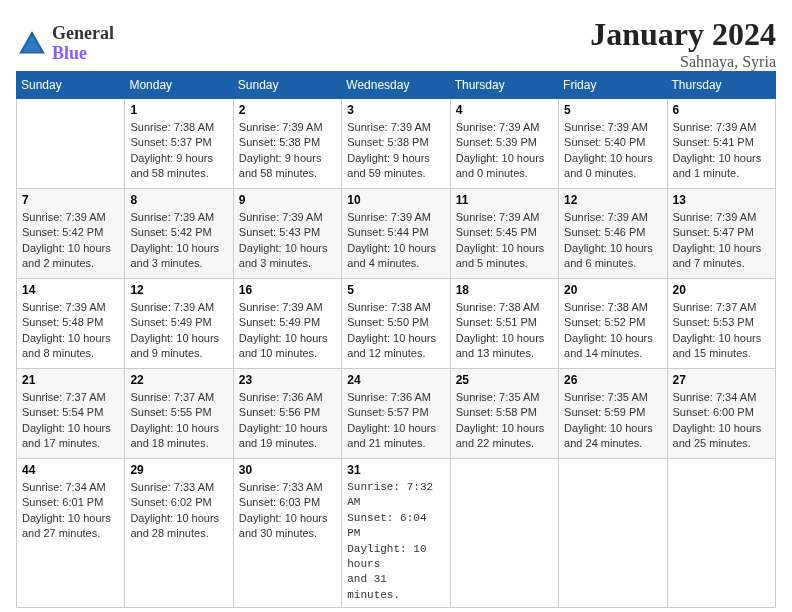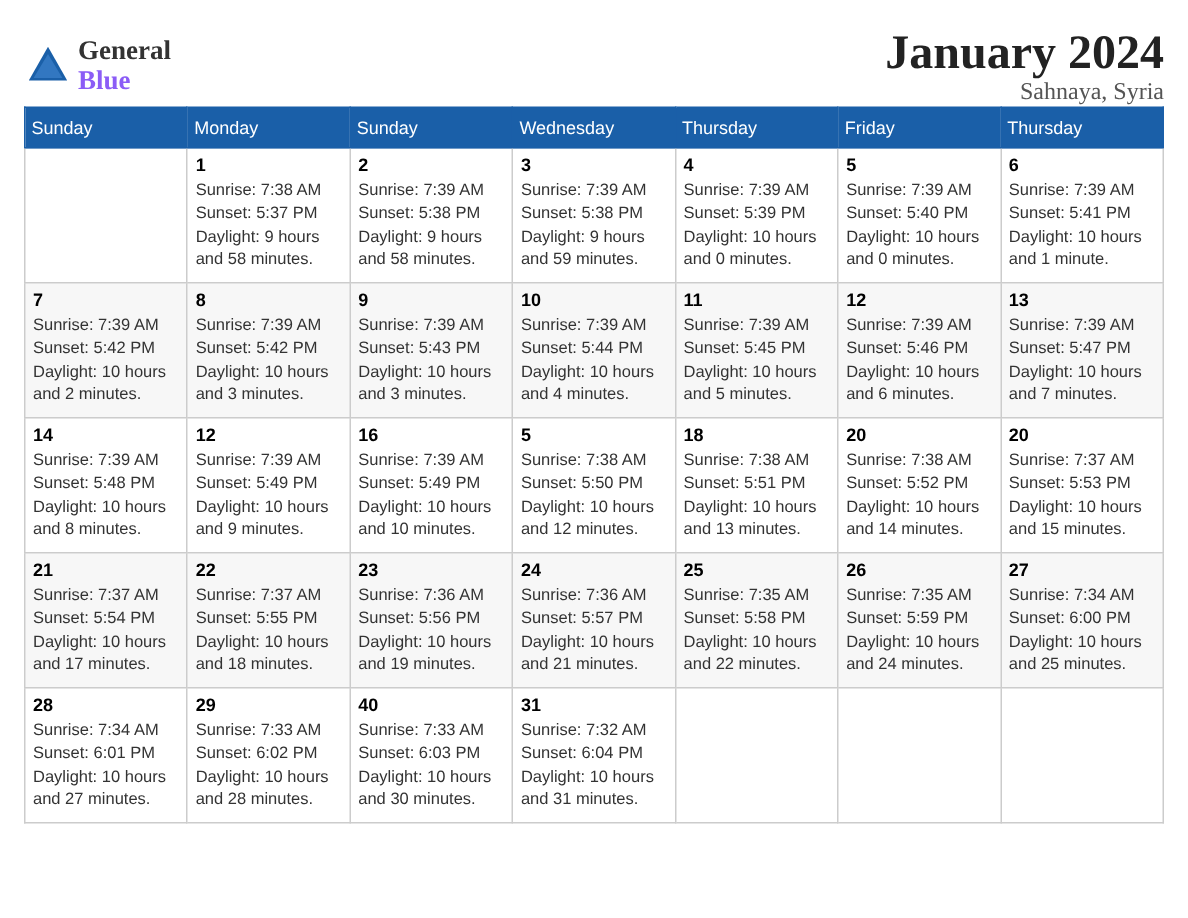--- a/index.html
+++ b/index.html
@@ -313,43 +313,43 @@
         <td>
           <span class="day-number">27</span>
           <div class="day-info" style="white-space: pre-line;">Sunrise: 7:34 AM
 Sunset: 6:00 PM
 Daylight: 10 hours
 and 25 minutes.</div>
         </td>
       </tr>
       <tr class="week-row">
         <td>
-          <span class="day-number">28</span>
+          <span class="day-number">44</span>
           <div class="day-info" style="white-space: pre-line;">Sunrise: 7:34 AM
 Sunset: 6:01 PM
 Daylight: 10 hours
 and 27 minutes.</div>
         </td>
         <td>
           <span class="day-number">29</span>
           <div class="day-info" style="white-space: pre-line;">Sunrise: 7:33 AM
 Sunset: 6:02 PM
 Daylight: 10 hours
 and 28 minutes.</div>
         </td>
         <td>
-          <span class="day-number">40</span>
+          <span class="day-number">30</span>
           <div class="day-info" style="white-space: pre-line;">Sunrise: 7:33 AM
 Sunset: 6:03 PM
 Daylight: 10 hours
 and 30 minutes.</div>
         </td>
         <td>
           <span class="day-number">31</span>
-          <div class="day-info" style="white-space: pre-line;">Sunrise: 7:32 AM
+          <div class="day-info" style="white-space: pre-line; font-family: Liberation Mono, monospace;">Sunrise: 7:32 AM
 Sunset: 6:04 PM
 Daylight: 10 hours
 and 31 minutes.</div>
         </td>
         <td class="empty-cell"></td>
         <td class="empty-cell"></td>
         <td class="empty-cell"></td>
       </tr>
     </tbody>
 </table>

